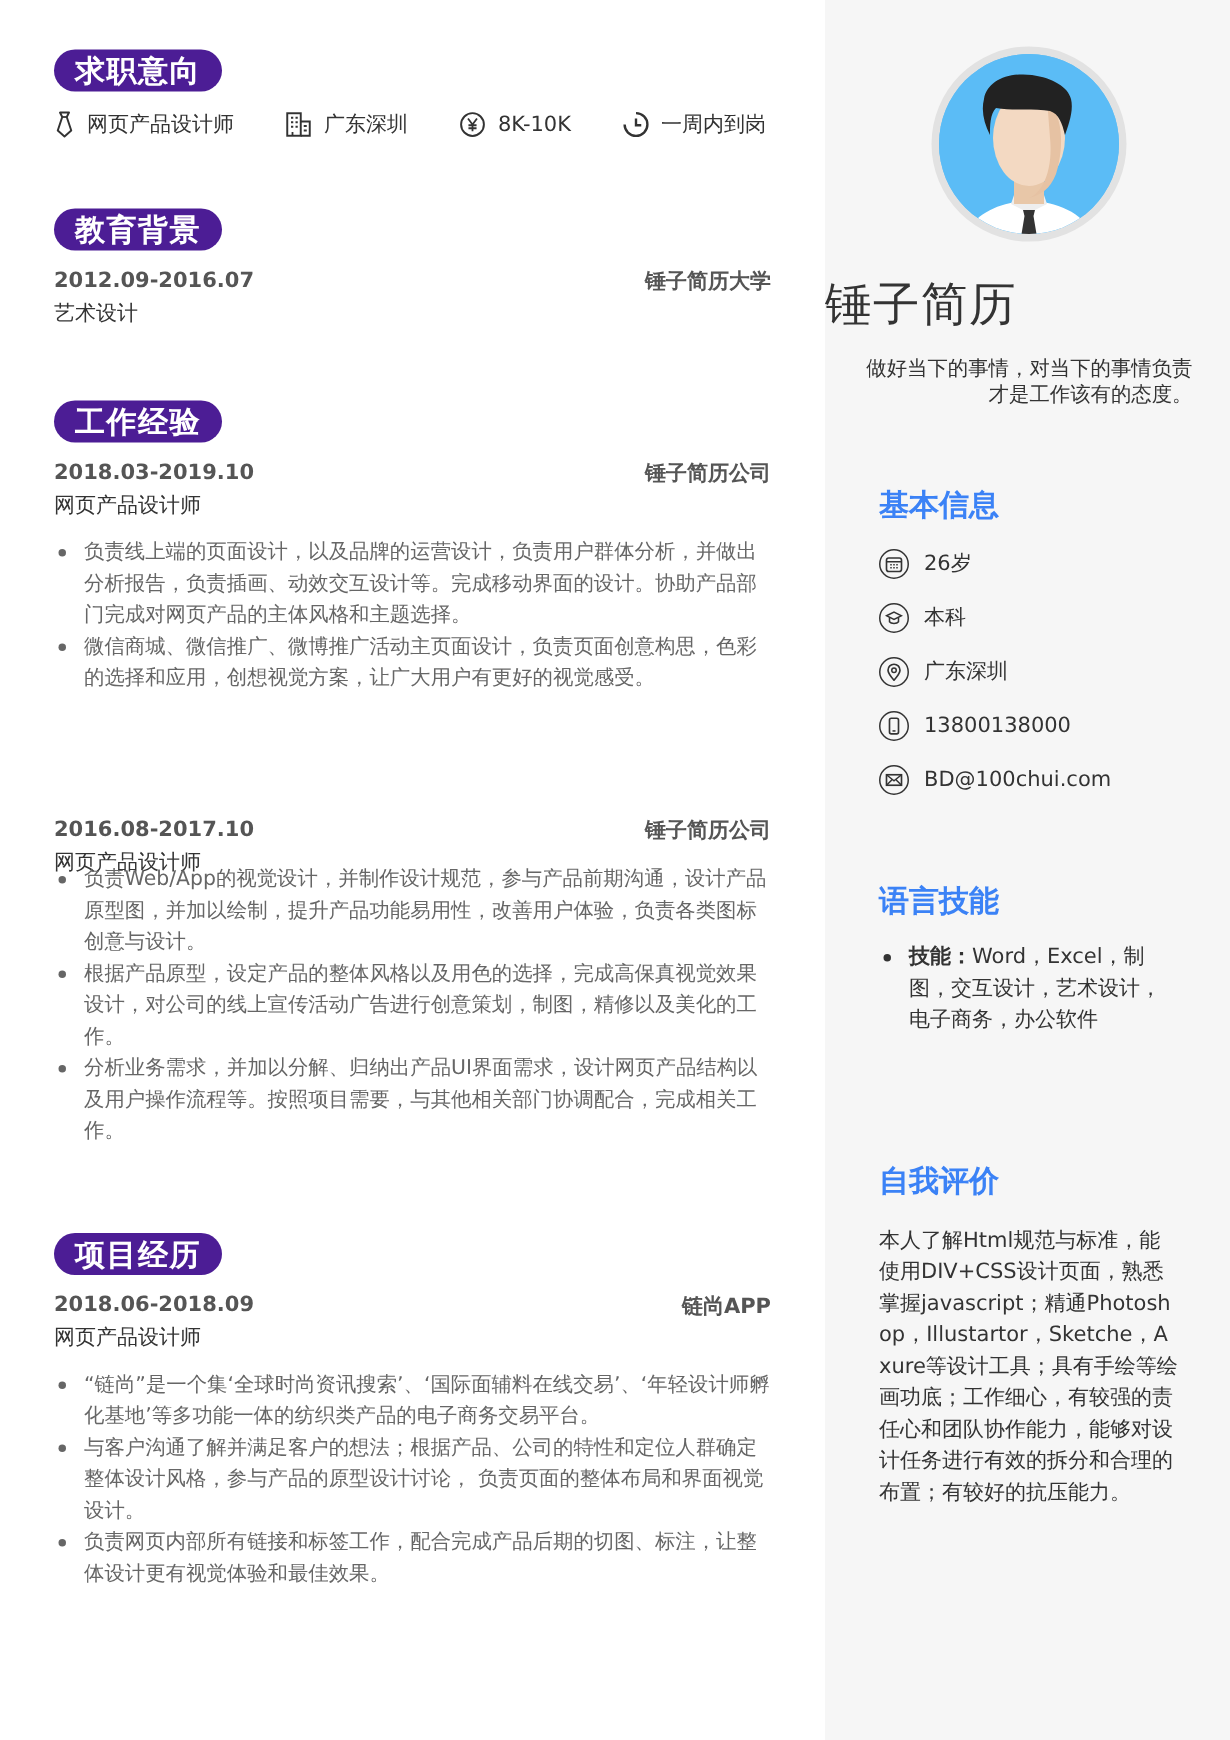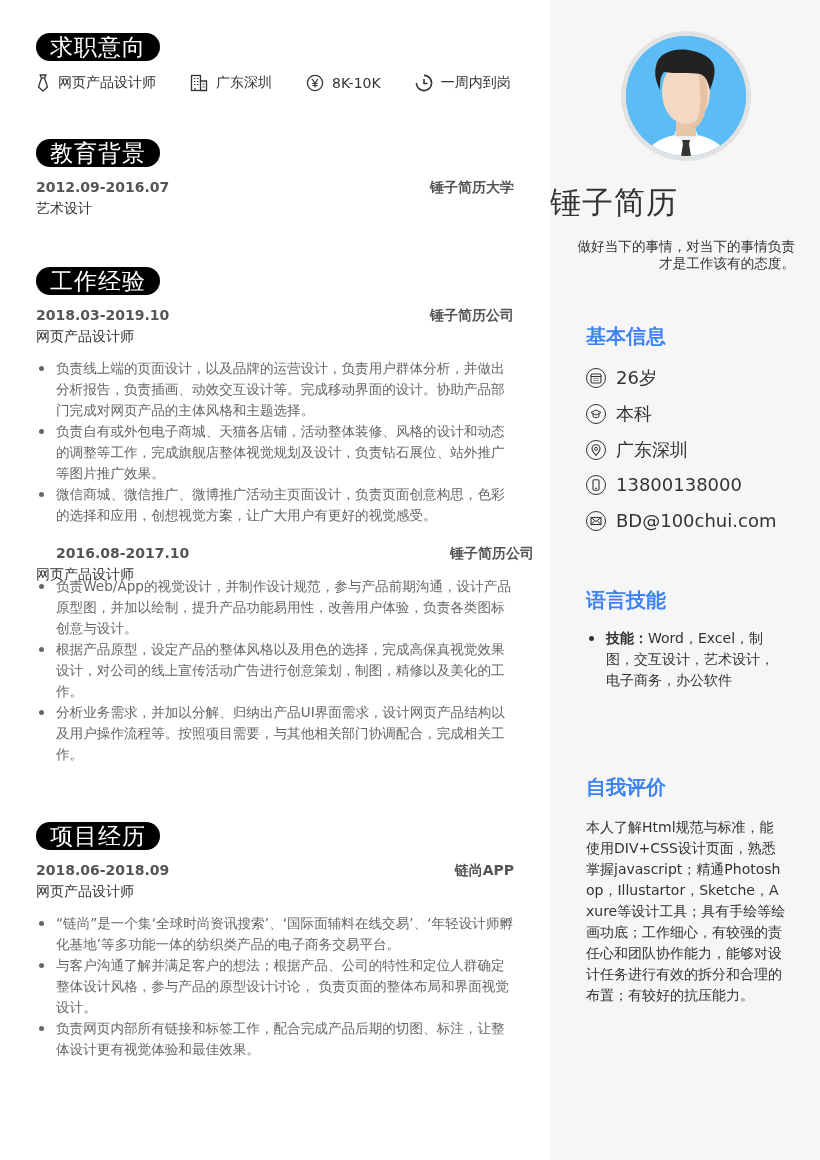--- a/index.html
+++ b/index.html
@@ -11,24 +11,24 @@
       overflow: hidden;
     }
     .main { position: absolute; left: 0; top: 0; width: 550px; height: 1160px; background: #fff; }
     .side { position: absolute; left: 550px; top: 0; width: 270px; height: 1160px; background: #f6f6f6; }
 
     .pill {
       position: absolute;
       left: 36px;
       height: 28px;
       padding: 0 14px;
-      background: #000000;
+      background: #4c1d95;
       color: #fff;
-      font-weight: normal;
-      font-size: 23px;
+      font-weight: bold;
+      font-size: 20px;
       line-height: 28px;
       border-radius: 14px;
       letter-spacing: 1px;
     }
 
     .intent-row {
       position: absolute; left: 36px; top: 74px;
       display: flex; align-items: center;
       font-size: 14px; color: #333;
     }
@@ -66,21 +66,21 @@
     }
     .motto {
       position: absolute; left: 575px; width: 220px; top: 238px;
       text-align: right; font-size: 13.6px; line-height: 17px; color: #333;
     }
     .side-title {
       position: absolute; left: 586px; font-size: 20px; font-weight: bold; color: #3b82f6;
     }
     .info-row {
       position: absolute; left: 586px; display: flex; align-items: center;
-      font-size: 18px; color: #333;
+      font-size: 14px; color: #333;
     }
     .info-icon {
       width: 20px; height: 20px; border: 1.3px solid #333; border-radius: 50%;
       margin-right: 10px; display: flex; align-items: center; justify-content: center;
     }
     .skills {
       position: absolute; left: 586px; width: 200px; top: 628px;
       list-style: none; font-size: 14px; line-height: 21px; color: #333;
     }
     .skills li { position: relative; padding-left: 20px; }
@@ -141,25 +141,24 @@
 
   <div class="pill" style="top:267px;">工作经验</div>
 
   <div class="entry-head" style="top:307px;gap:11px;">
     <span>2018.03-2019.10</span>
     <span>锤子简历公司</span>
   </div>
   <div class="entry-sub" style="top:328px;">网页产品设计师</div>
   <ul class="bullets" style="top:358px;">
     <li>负责线上端的页面设计，以及品牌的运营设计，负责用户群体分析，并做出分析报告，负责插画、动效交互设计等。完成移动界面的设计。协助产品部门完成对网页产品的主体风格和主题选择。</li>
-    <li>负责自有或外包电子商城、天猫各店铺，活动整体装修、风格的设计和动态的调整等工作，完成旗舰店整体视觉规划及设计，负责钻石展位、站外推广等图片推广效果。</li>
     <li>微信商城、微信推广、微博推广活动主页面设计，负责页面创意构思，色彩的选择和应用，创想视觉方案，让广大用户有更好的视觉感受。</li>
   </ul>
 
-  <div class="entry-head" style="top:545px;margin-left:20px;">
+  <div class="entry-head" style="top:545px;">
     <span>2016.08-2017.10</span>
     <span>锤子简历公司</span>
   </div>
   <div class="entry-sub" style="top:566px;">网页产品设计师</div>
   <ul class="bullets" style="top:576px;">
     <li>负责Web/App的视觉设计，并制作设计规范，参与产品前期沟通，设计产品原型图，并加以绘制，提升产品功能易用性，改善用户体验，负责各类图标创意与设计。</li>
     <li>根据产品原型，设定产品的整体风格以及用色的选择，完成高保真视觉效果设计，对公司的线上宣传活动广告进行创意策划，制图，精修以及美化的工作。</li>
     <li>分析业务需求，并加以分解、归纳出产品UI界面需求，设计网页产品结构以及用户操作流程等。按照项目需要，与其他相关部门协调配合，完成相关工作。</li>
   </ul>
 

